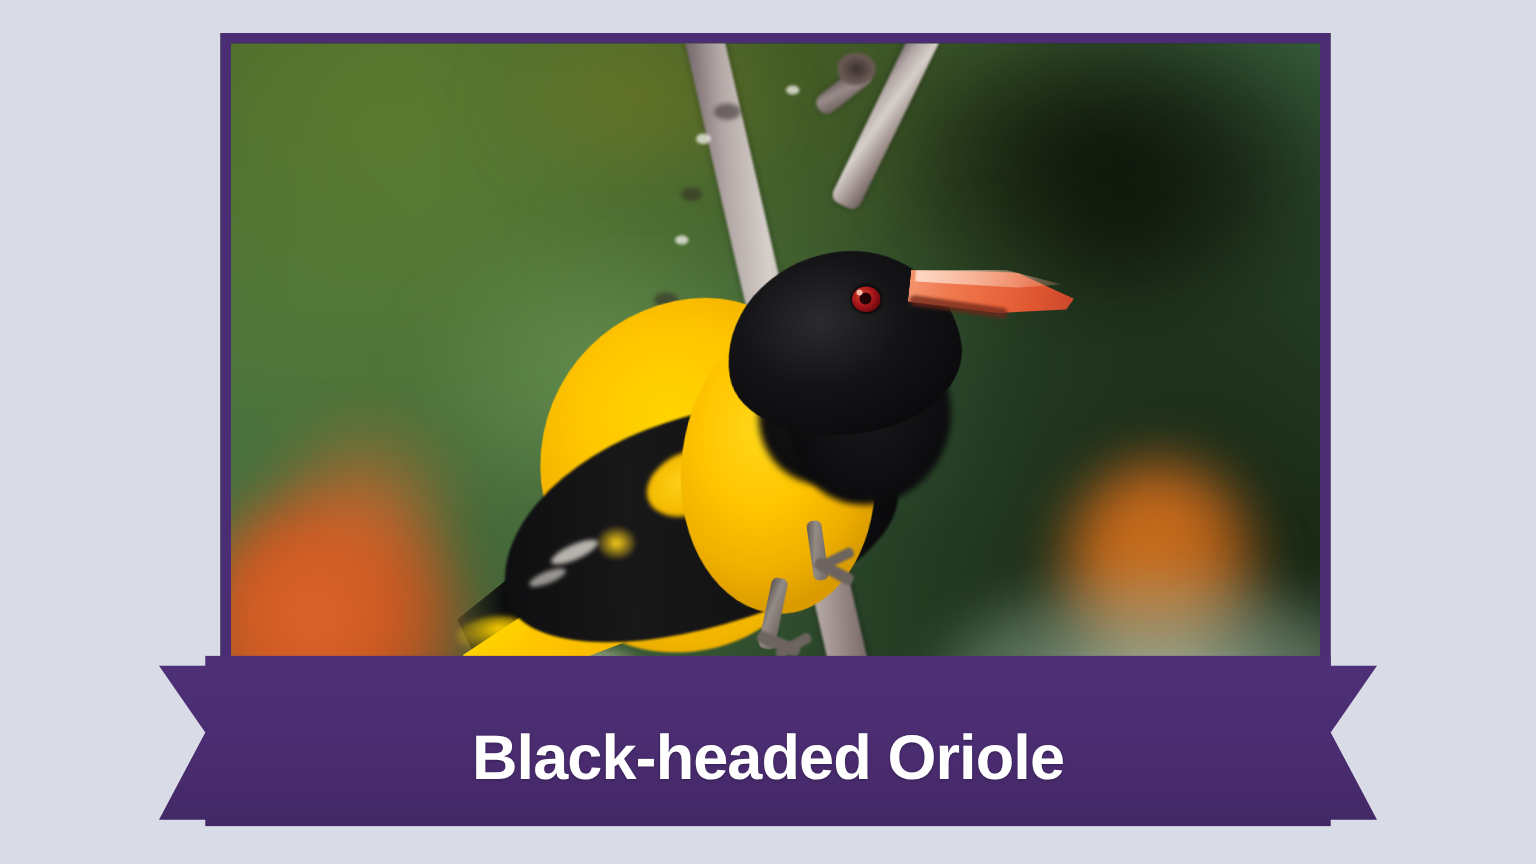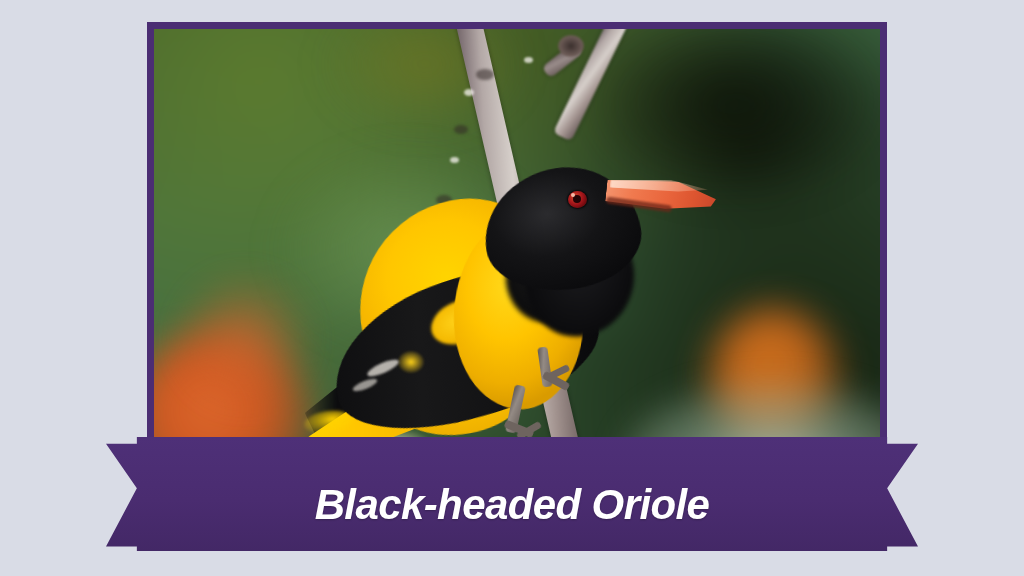--- a/index.html
+++ b/index.html
@@ -11,21 +11,20 @@
     height: 576px;
     overflow: hidden;
     font-family: "Liberation Sans", sans-serif;
   }
 
   #poster {
     position: relative;
     width: 1024px;
     height: 576px;
     background: #d9dce6;
-    font-style: italic;
   }
 
   
   #photo-frame {
     position: absolute;
     left: 147px;
     top: 22px;
     width: 740px;
     height: 442px;
     box-sizing: border-box;

